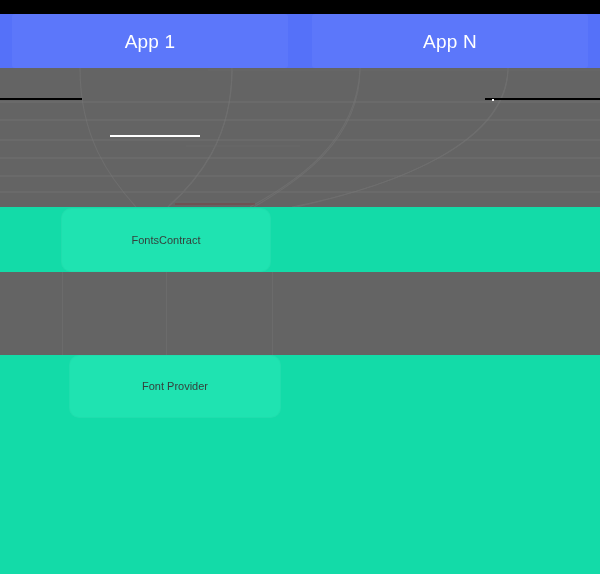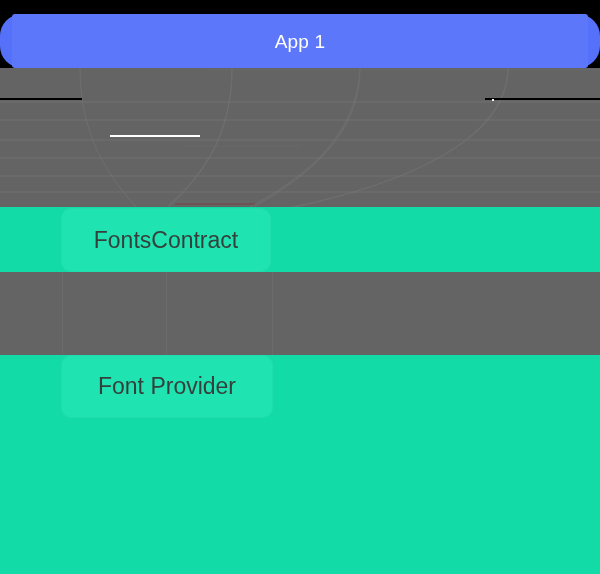--- a/index.html
+++ b/index.html
@@ -28,21 +28,20 @@
   }
 
   
   .app-bar {
     position: absolute;
     left: 0; top: 14px;
     width: 600px; height: 54px;
     background: #5571f9;
     display: flex;
     align-items: stretch;
-    border-radius: 22px;
   }
   .app-tab {
     position: relative;
     flex: 1 1 0;
     display: flex;
     align-items: center;
     justify-content: center;
   }
   
   .app-tab .tab-panel {
@@ -91,26 +90,26 @@
     position: absolute;
     background: #1fe3b1;
     border-radius: 9px;
     display: flex;
     align-items: center;
     justify-content: center;
     box-shadow: 0 0 0 1px rgba(255,255,255,0.06);
   }
   .node-box .node-label {
     color: #35403c;
-    font-size: 23px;
+    font-size: 11px;
     line-height: 1;
     white-space: nowrap;
   }
   .node-fontscontract { left: 62px; top: 209px; width: 208px; height: 62px; }
-  .node-fontprovider  { left: 62px; top: 356px; width: 210px; height: 61px; text-align: right; }
+  .node-fontprovider  { left: 70px; top: 356px; width: 210px; height: 61px; text-align: right; }
   .node-fontcache     { left: 62px; top: 431px; width: 210px; height: 46px; }
 
   
   .seam {
     position: absolute;
     width: 1px;
     background: rgba(255,255,255,0.05);
   }
 
   
@@ -131,20 +130,24 @@
 <body>
 
 <div id="stage">
 
   <div class="top-strip"></div>
 
   <div class="app-bar">
     <div class="app-tab">
       <span class="tab-panel"></span>
       <span class="tab-label">App 1</span>
+    </div>
+    <div class="app-tab">
+      <span class="tab-panel"></span>
+      <span class="tab-label">App N</span>
     </div>
   </div>
 
   <div class="band band-gray band-funnel"></div>
 
   <svg class="funnel-svg" viewBox="0 0 600 139" preserveAspectRatio="none">
     <g fill="none" stroke="#6e6e6e" stroke-width="1.1">
       <path d="M80 0 C 80 70, 110 110, 136 139"></path>
       <path d="M232 0 C 232 70, 200 110, 168 139"></path>
       <path d="M232 2 C 232 70, 198 112, 168 139"></path>

